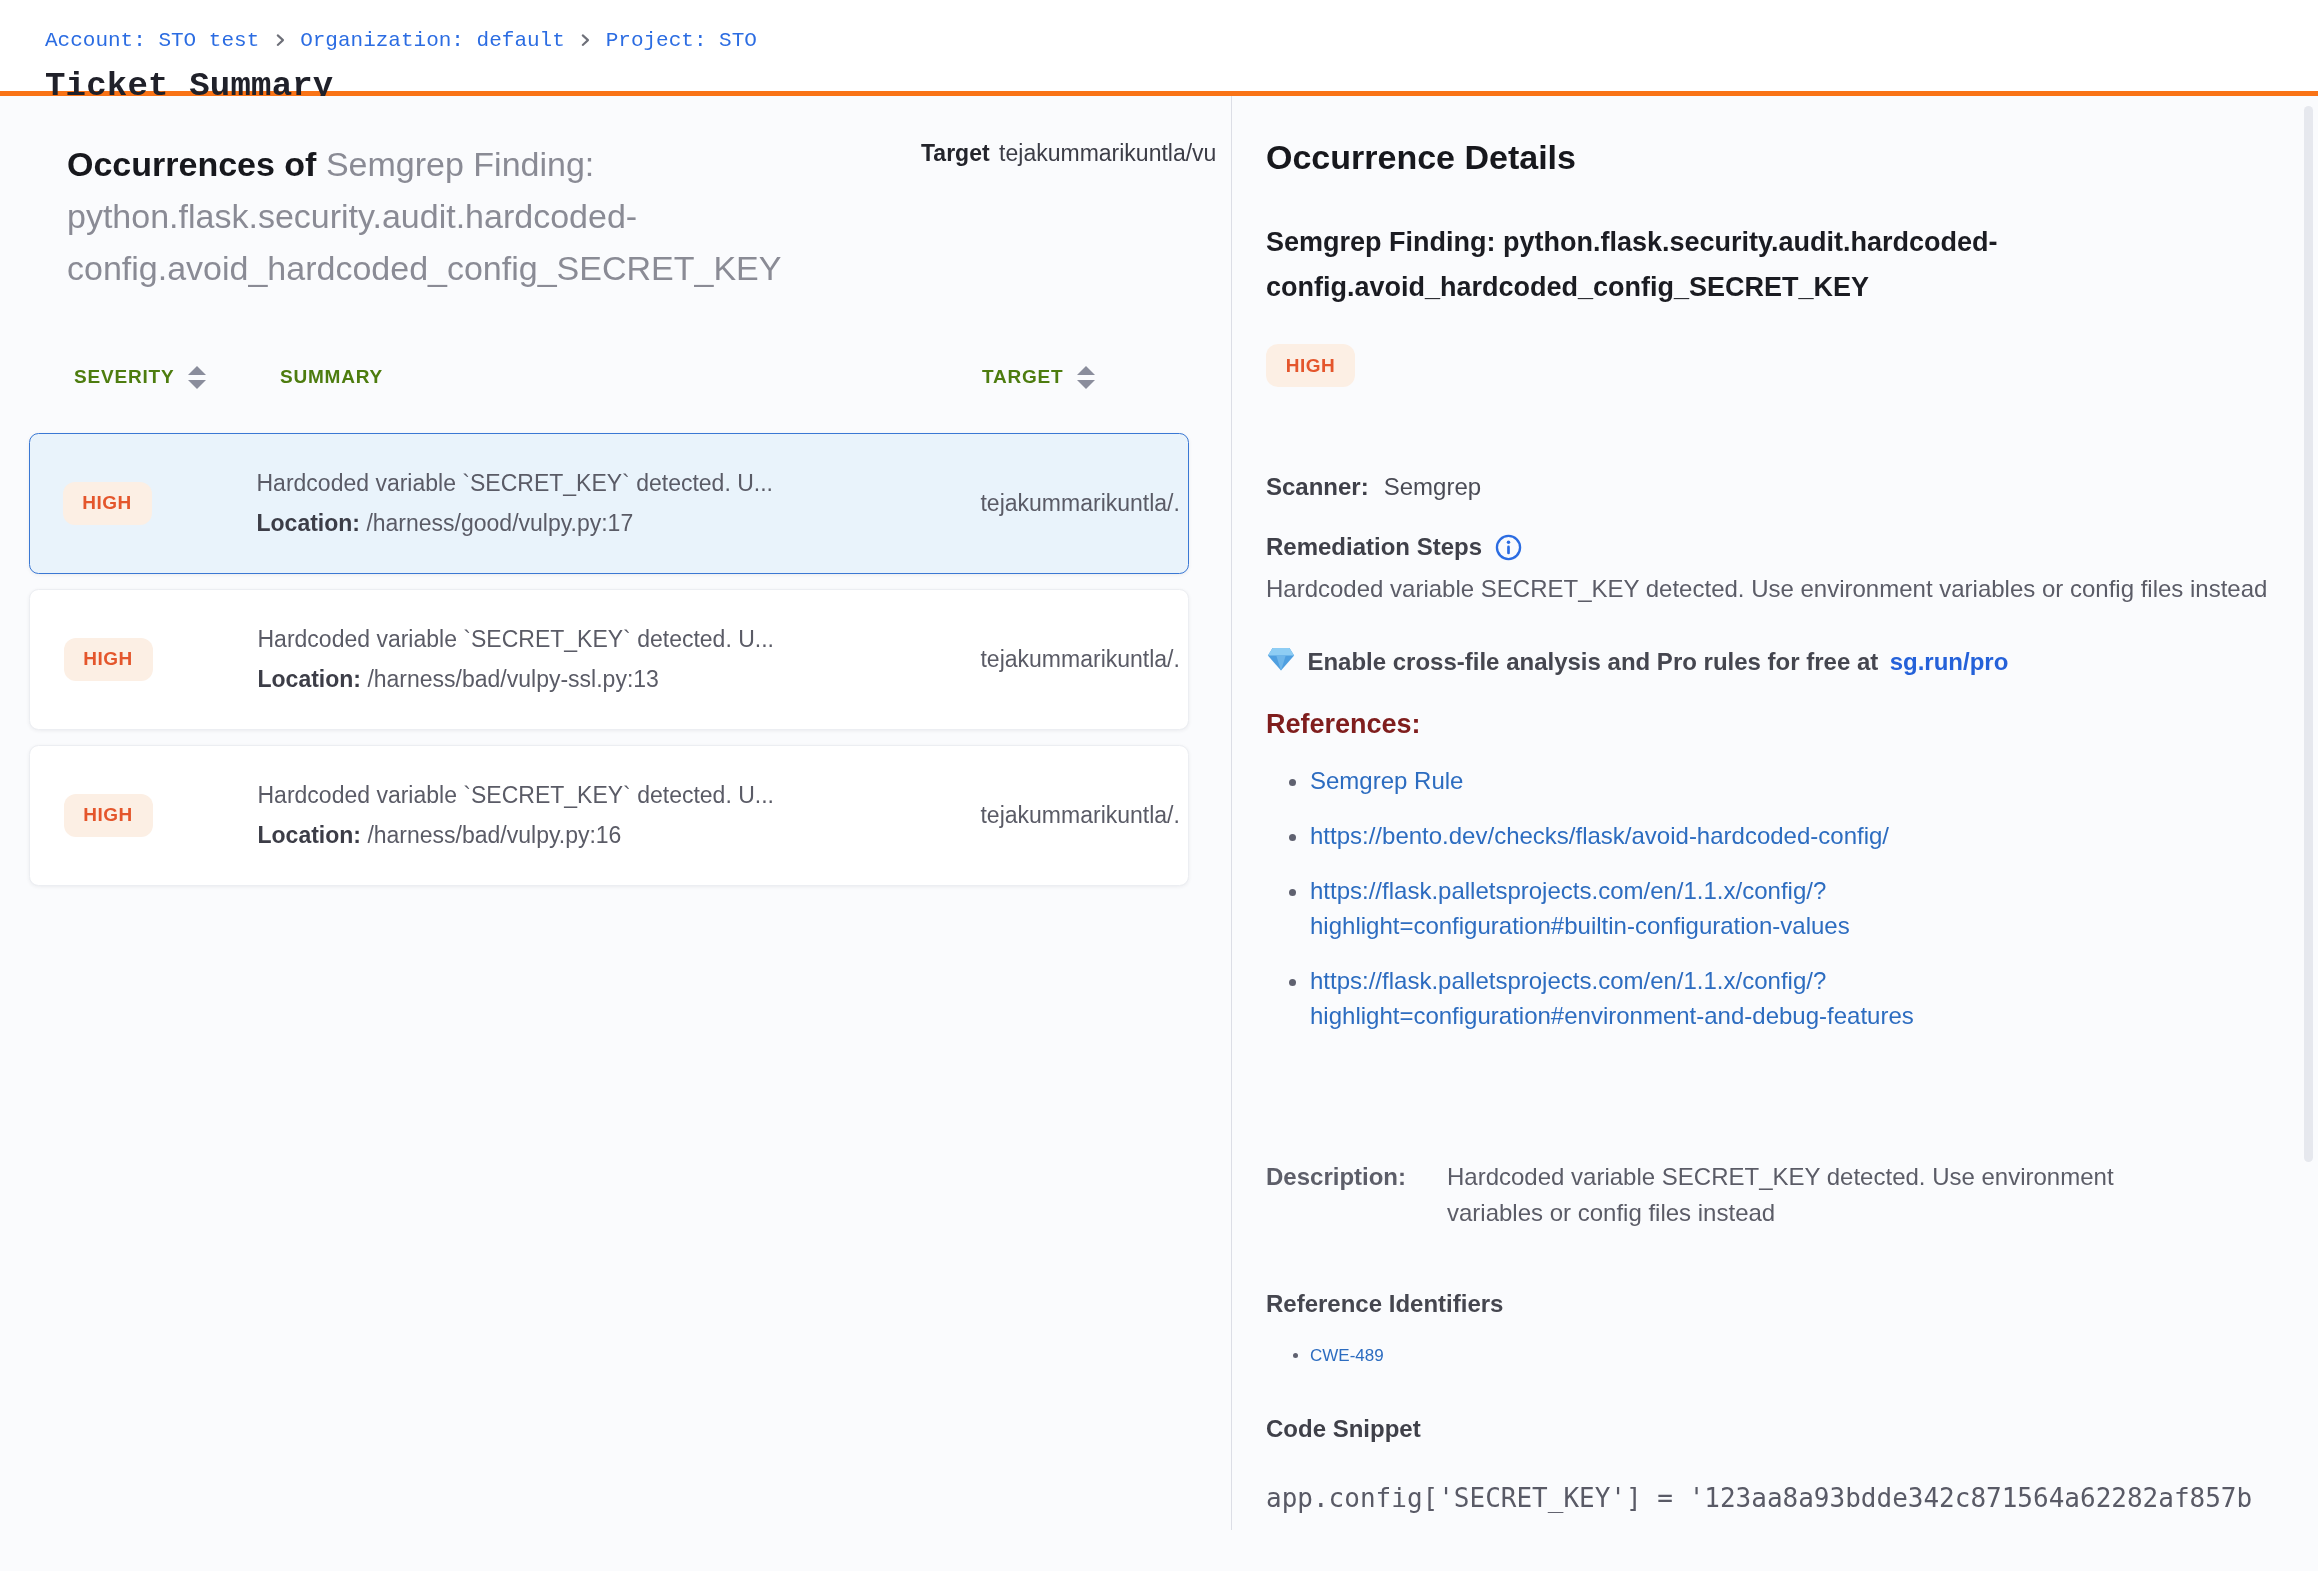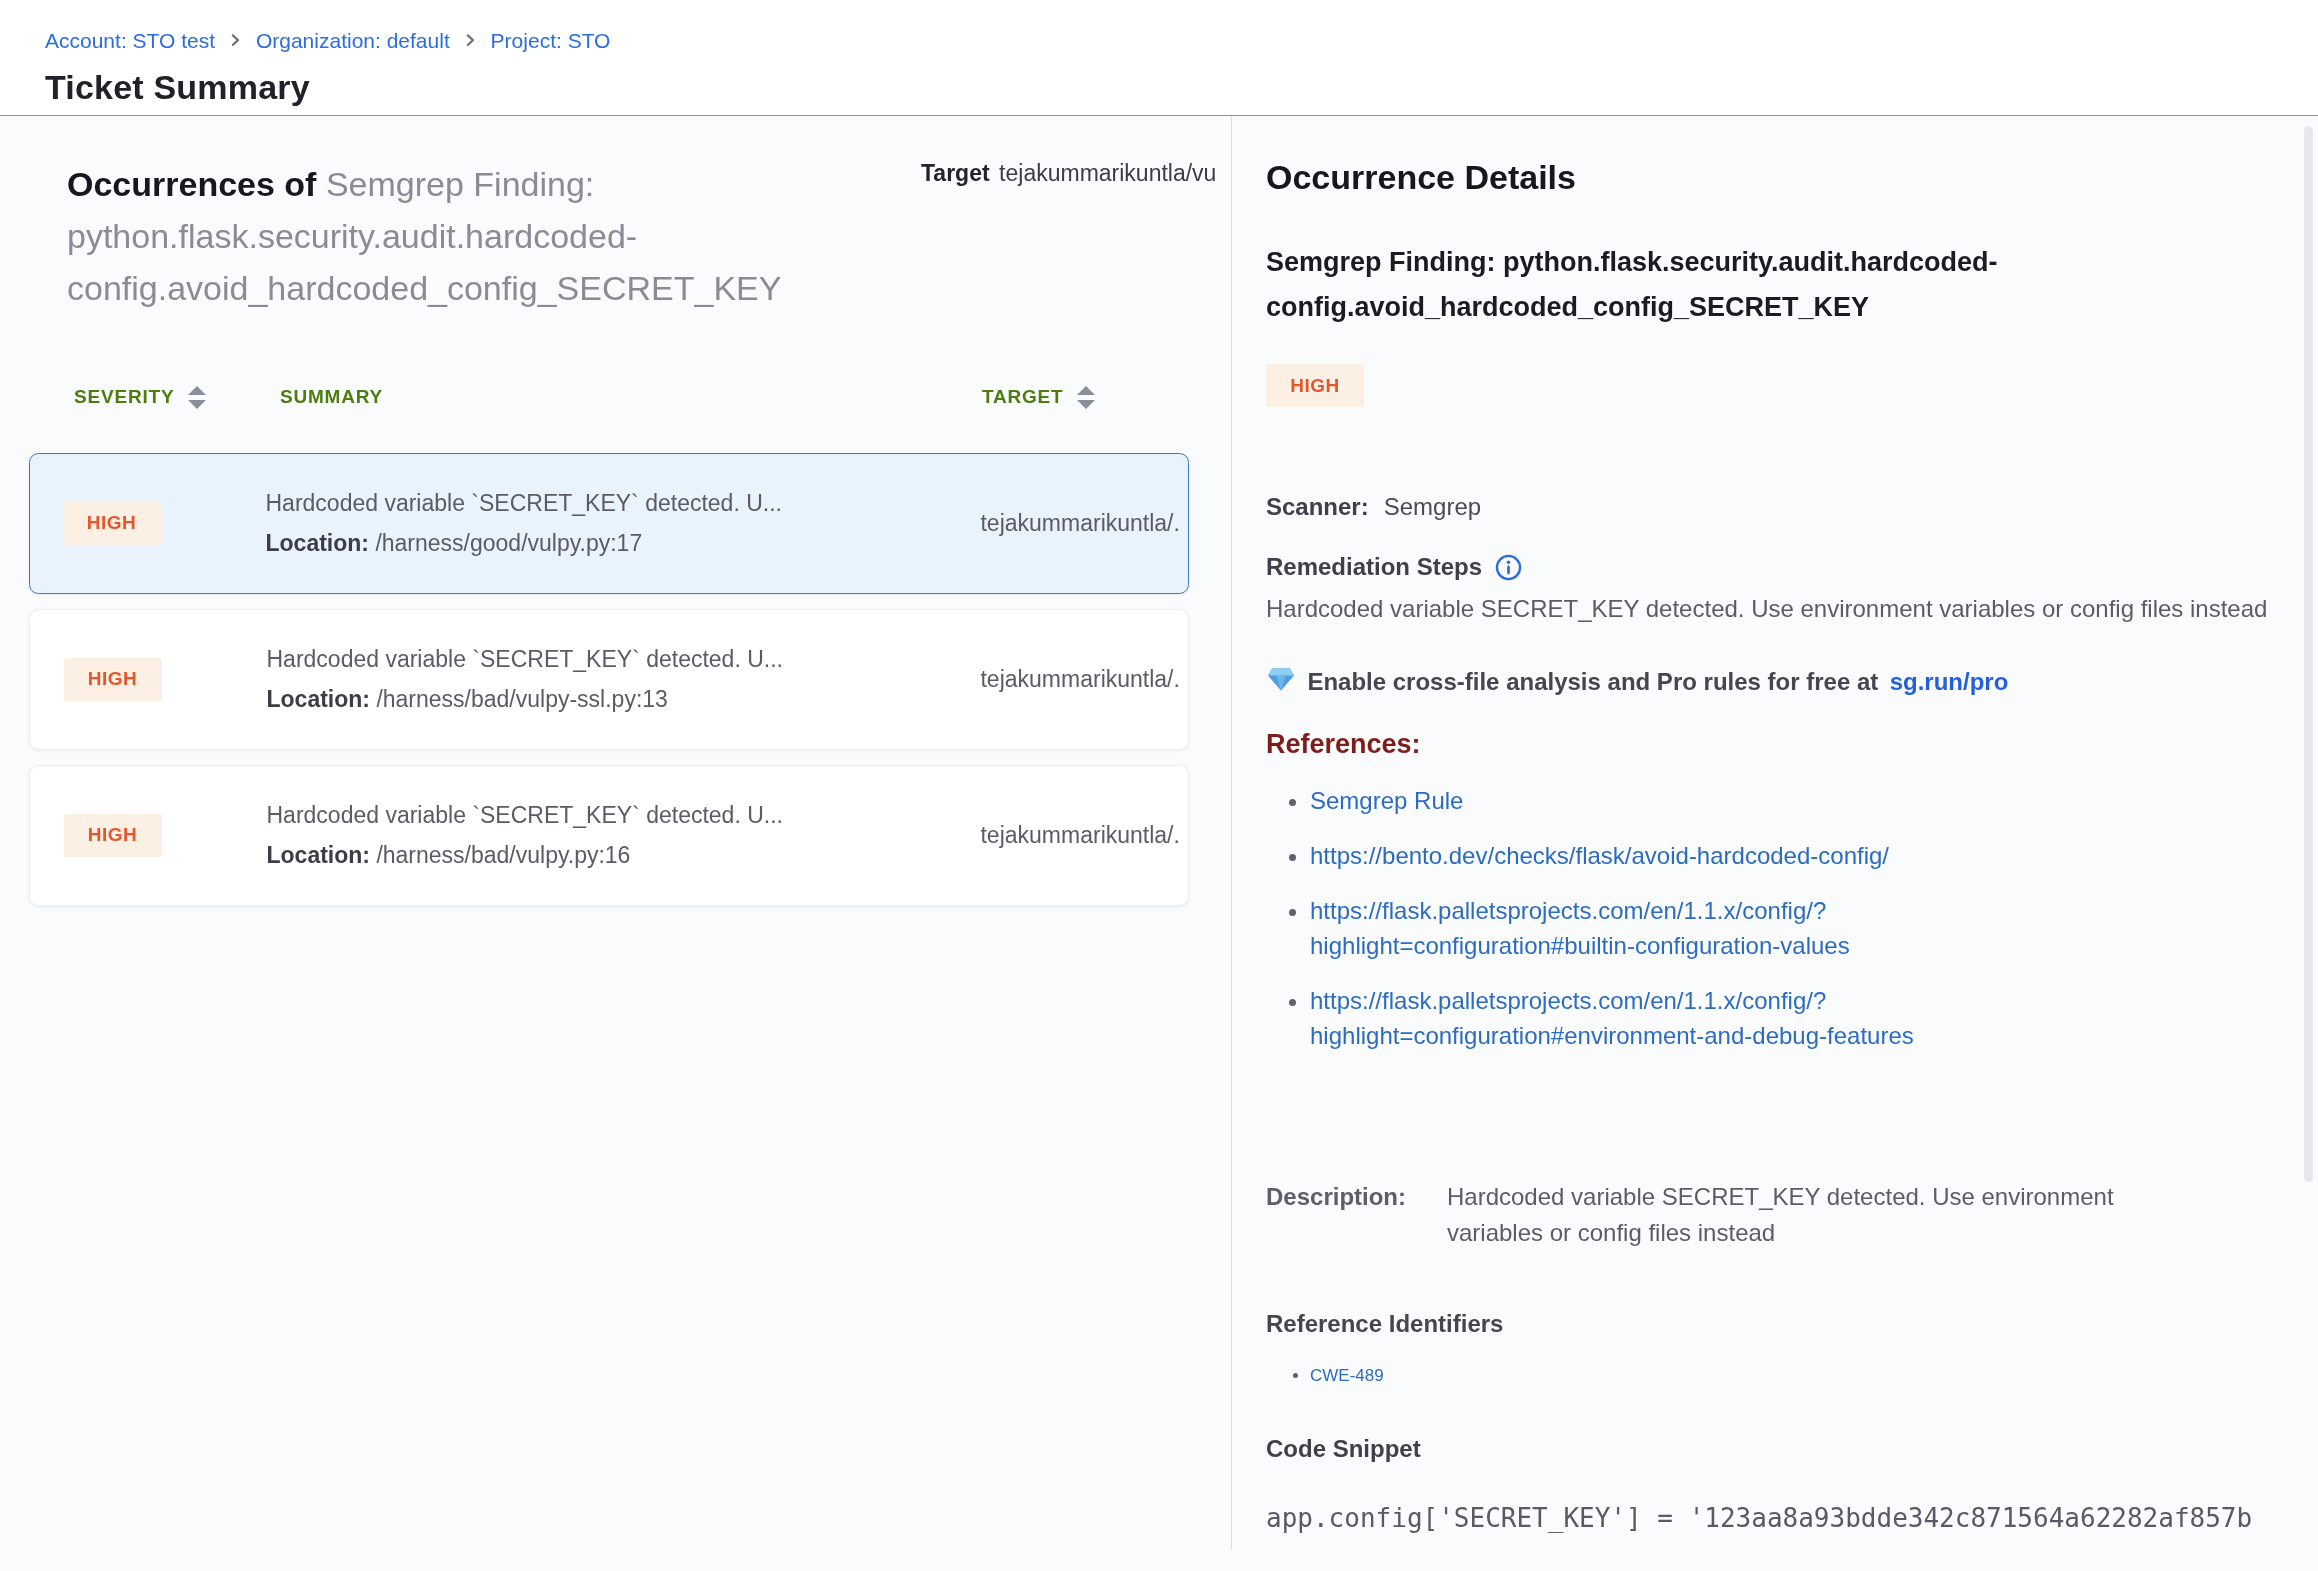--- a/index.html
+++ b/index.html
@@ -5,22 +5,23 @@
   * { margin:0; padding:0; box-sizing:border-box; }
   html,body { width:2319px; height:1571px; }
   body {
     font-family:"Liberation Sans","DejaVu Sans",sans-serif;
     background:#fafbfd; color:#1d1e24; overflow:hidden;
   }
   .page { position:relative; width:2319px; height:1571px; overflow:hidden; }
 
   
   .app-header {
-    background:#ffffff; height:116px; padding:28.5px 0 0 45px;
-    border-bottom:1px solid #f97316;
+    background:#ffffff; height:96px; padding:28.5px 0 0 45px;
+    border-bottom:5px solid #f97316;
+    font-family:Liberation Mono, monospace;
   }
   .breadcrumb { display:flex; align-items:center; gap:13.3px; font-size:21px; }
   .crumb { color:#2b6ce2; text-decoration:none; cursor:pointer; }
   .crumb-sep { display:flex; align-items:center; }
   .page-title { margin-top:15px; font-size:34px; font-weight:700; color:#20212a; letter-spacing:0.2px; }
 
   
   .content { display:flex; height:1434px; }
   .left-panel {
     position:relative; flex:0 0 1232px; border-right:1px solid #dcdee6;
@@ -54,23 +55,23 @@
   .sort-icon .tri-down { width:0; height:0; border-left:9.5px solid transparent; border-right:9.5px solid transparent; border-top:9.5px solid #8a8d9c; }
 
   .rows { margin:44px 0 0 28.5px; width:1160px; }
   .row-card {
     display:flex; align-items:center; height:141px; margin-bottom:15px;
     background:#ffffff; border:1px solid #eceef2; border-radius:9.5px;
     padding:0 7.6px 0 34px; box-shadow:0 1px 3.8px rgba(40,45,60,.07); cursor:pointer;
   }
   .row-card.selected { background:#e9f3fb; border:1.9px solid #3a78d4; padding-left:33px; }
   .sev-badge {
-    flex:0 0 auto; width:98px; text-align:center; padding:10.5px 0;
+    flex:0 0 auto; width:89px; text-align:center; padding:10.5px 0;
     background:#fcefe4; color:#e4562c; font-size:19px; font-weight:700;
-    border-radius:2px; letter-spacing:0.5px;
+    border-radius:12px; letter-spacing:0.5px;
   }
   .row-summary { margin-left:105px; width:609px; font-size:23px; line-height:40px; color:#5a5b66; }
   .row-summary .loc-label { font-weight:700; color:#3c3d47; }
   .row-target { margin-left:auto; max-width:249px; white-space:nowrap; overflow:hidden; font-size:23px; color:#5a5b66; }
 
   
   .details-title { font-size:34px; font-weight:700; color:#17181d; line-height:38px; }
   .finding-title { margin-top:44px; width:885px; font-size:27px; font-weight:700; color:#1b1c22; line-height:45px; }
   .detail-badge { display:inline-block; margin-top:34px; }
   .scanner-line { margin-top:86px; font-size:24px; color:#4a4b55; }

